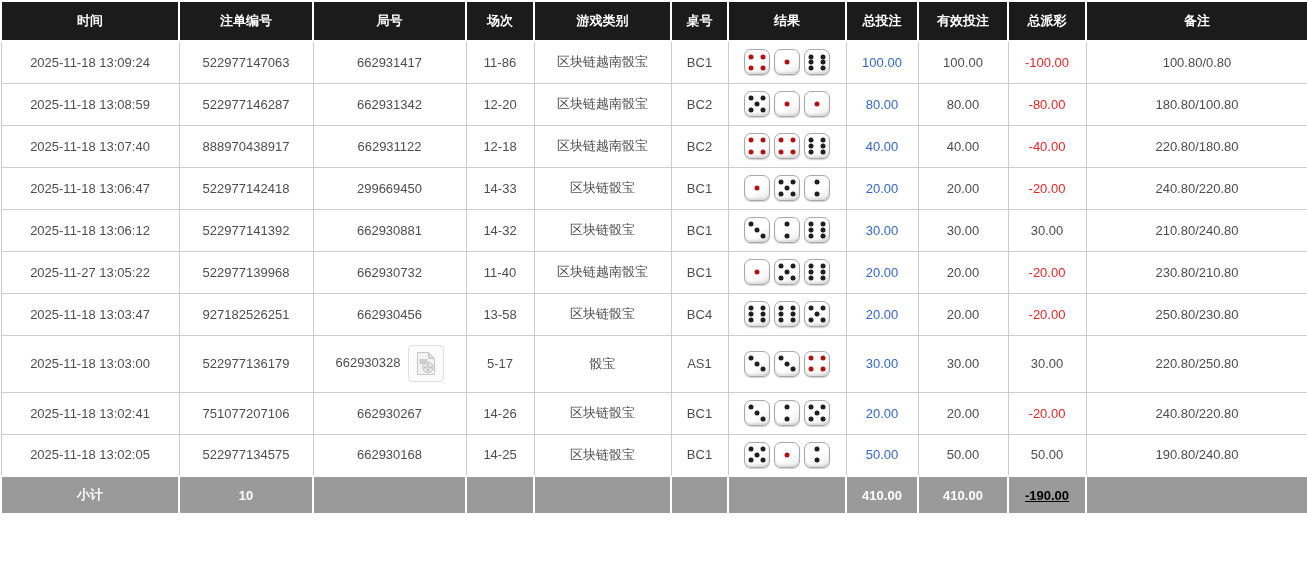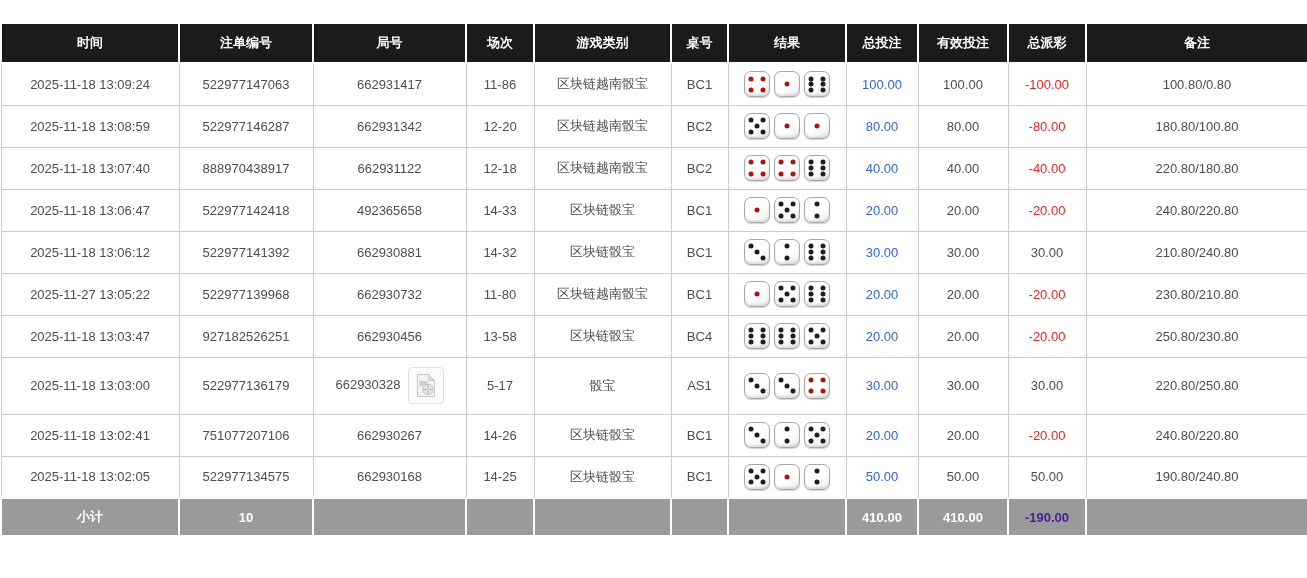--- a/index.html
+++ b/index.html
@@ -2,21 +2,21 @@
 <html><head>
 <meta charset="utf-8">
 <style>
   * { box-sizing: border-box; }
   html, body {
     margin: 0; padding: 0;
     width: 1307px; height: 578px;
     background: #ffffff;
     font-family: "Liberation Sans", "DejaVu Sans", sans-serif;
   }
-  .table-wrap { padding-top: 22px; }
+  .table-wrap { }
   table {
     width: 1307px;
     border-collapse: collapse;
     table-layout: fixed;
   }
   thead th {
     background: #1b1b1b;
     color: #ffffff;
     font-size: 13px;
     font-weight: bold;
@@ -42,21 +42,21 @@
   tfoot td {
     background: #9a9a9a;
     color: #ffffff;
     font-weight: bold;
     font-size: 13px;
     text-align: center;
     border: 2px solid #ffffff;
     height: 38px;
     padding: 2px;
   }
-  tfoot td.red { color: #4c1d95; }
+  tfoot td.red { color: #000000; text-decoration: underline; }
 
   
   .die {
     position: relative;
     display: inline-block;
     width: 26px; height: 26px;
     margin: 0 2px;
     vertical-align: middle;
     background: linear-gradient(145deg, #ffffff 55%, #ebebeb);
     border: 1px solid #a8a8a8;
@@ -152,21 +152,21 @@
           <td>BC2</td>
           <td><span class="die"><span class="pip" style="left: 27%; top: 27%; background: rgb(176, 18, 18);"></span><span class="pip" style="left: 73%; top: 27%; background: rgb(176, 18, 18);"></span><span class="pip" style="left: 27%; top: 73%; background: rgb(176, 18, 18);"></span><span class="pip" style="left: 73%; top: 73%; background: rgb(176, 18, 18);"></span></span><span class="die"><span class="pip" style="left: 27%; top: 27%; background: rgb(176, 18, 18);"></span><span class="pip" style="left: 73%; top: 27%; background: rgb(176, 18, 18);"></span><span class="pip" style="left: 27%; top: 73%; background: rgb(176, 18, 18);"></span><span class="pip" style="left: 73%; top: 73%; background: rgb(176, 18, 18);"></span></span><span class="die"><span class="pip" style="left: 27%; top: 27%; background: rgb(30, 30, 30);"></span><span class="pip" style="left: 73%; top: 27%; background: rgb(30, 30, 30);"></span><span class="pip" style="left: 27%; top: 50%; background: rgb(30, 30, 30);"></span><span class="pip" style="left: 73%; top: 50%; background: rgb(30, 30, 30);"></span><span class="pip" style="left: 27%; top: 73%; background: rgb(30, 30, 30);"></span><span class="pip" style="left: 73%; top: 73%; background: rgb(30, 30, 30);"></span></span></td>
           <td class="blue">40.00</td>
           <td>40.00</td>
           <td class="red">-40.00</td>
           <td>220.80/180.80</td>
         </tr>
         <tr>
           <td>2025-11-18 13:06:47</td>
           <td>522977142418</td>
-          <td><span>492365658</span></td>
+          <td><span>299669450</span></td>
           <td>14-33</td>
           <td>区块链骰宝</td>
           <td>BC1</td>
           <td><span class="die"><span class="pip" style="left: 50%; top: 50%; background: rgb(176, 18, 18);"></span></span><span class="die"><span class="pip" style="left: 27%; top: 27%; background: rgb(30, 30, 30);"></span><span class="pip" style="left: 73%; top: 27%; background: rgb(30, 30, 30);"></span><span class="pip" style="left: 50%; top: 50%; background: rgb(30, 30, 30);"></span><span class="pip" style="left: 27%; top: 73%; background: rgb(30, 30, 30);"></span><span class="pip" style="left: 73%; top: 73%; background: rgb(30, 30, 30);"></span></span><span class="die"><span class="pip" style="left: 50%; top: 27%; background: rgb(30, 30, 30);"></span><span class="pip" style="left: 50%; top: 73%; background: rgb(30, 30, 30);"></span></span></td>
           <td class="blue">20.00</td>
           <td>20.00</td>
           <td class="red">-20.00</td>
           <td>240.80/220.80</td>
         </tr>
         <tr>
@@ -179,21 +179,21 @@
           <td><span class="die"><span class="pip" style="left: 27%; top: 27%; background: rgb(30, 30, 30);"></span><span class="pip" style="left: 50%; top: 50%; background: rgb(30, 30, 30);"></span><span class="pip" style="left: 73%; top: 73%; background: rgb(30, 30, 30);"></span></span><span class="die"><span class="pip" style="left: 50%; top: 27%; background: rgb(30, 30, 30);"></span><span class="pip" style="left: 50%; top: 73%; background: rgb(30, 30, 30);"></span></span><span class="die"><span class="pip" style="left: 27%; top: 27%; background: rgb(30, 30, 30);"></span><span class="pip" style="left: 73%; top: 27%; background: rgb(30, 30, 30);"></span><span class="pip" style="left: 27%; top: 50%; background: rgb(30, 30, 30);"></span><span class="pip" style="left: 73%; top: 50%; background: rgb(30, 30, 30);"></span><span class="pip" style="left: 27%; top: 73%; background: rgb(30, 30, 30);"></span><span class="pip" style="left: 73%; top: 73%; background: rgb(30, 30, 30);"></span></span></td>
           <td class="blue">30.00</td>
           <td>30.00</td>
           <td>30.00</td>
           <td>210.80/240.80</td>
         </tr>
         <tr>
           <td>2025-11-27 13:05:22</td>
           <td>522977139968</td>
           <td><span>662930732</span></td>
-          <td>11-80</td>
+          <td>11-40</td>
           <td>区块链越南骰宝</td>
           <td>BC1</td>
           <td><span class="die"><span class="pip" style="left: 50%; top: 50%; background: rgb(176, 18, 18);"></span></span><span class="die"><span class="pip" style="left: 27%; top: 27%; background: rgb(30, 30, 30);"></span><span class="pip" style="left: 73%; top: 27%; background: rgb(30, 30, 30);"></span><span class="pip" style="left: 50%; top: 50%; background: rgb(30, 30, 30);"></span><span class="pip" style="left: 27%; top: 73%; background: rgb(30, 30, 30);"></span><span class="pip" style="left: 73%; top: 73%; background: rgb(30, 30, 30);"></span></span><span class="die"><span class="pip" style="left: 27%; top: 27%; background: rgb(30, 30, 30);"></span><span class="pip" style="left: 73%; top: 27%; background: rgb(30, 30, 30);"></span><span class="pip" style="left: 27%; top: 50%; background: rgb(30, 30, 30);"></span><span class="pip" style="left: 73%; top: 50%; background: rgb(30, 30, 30);"></span><span class="pip" style="left: 27%; top: 73%; background: rgb(30, 30, 30);"></span><span class="pip" style="left: 73%; top: 73%; background: rgb(30, 30, 30);"></span></span></td>
           <td class="blue">20.00</td>
           <td>20.00</td>
           <td class="red">-20.00</td>
           <td>230.80/210.80</td>
         </tr>
         <tr>
           <td>2025-11-18 13:03:47</td>

